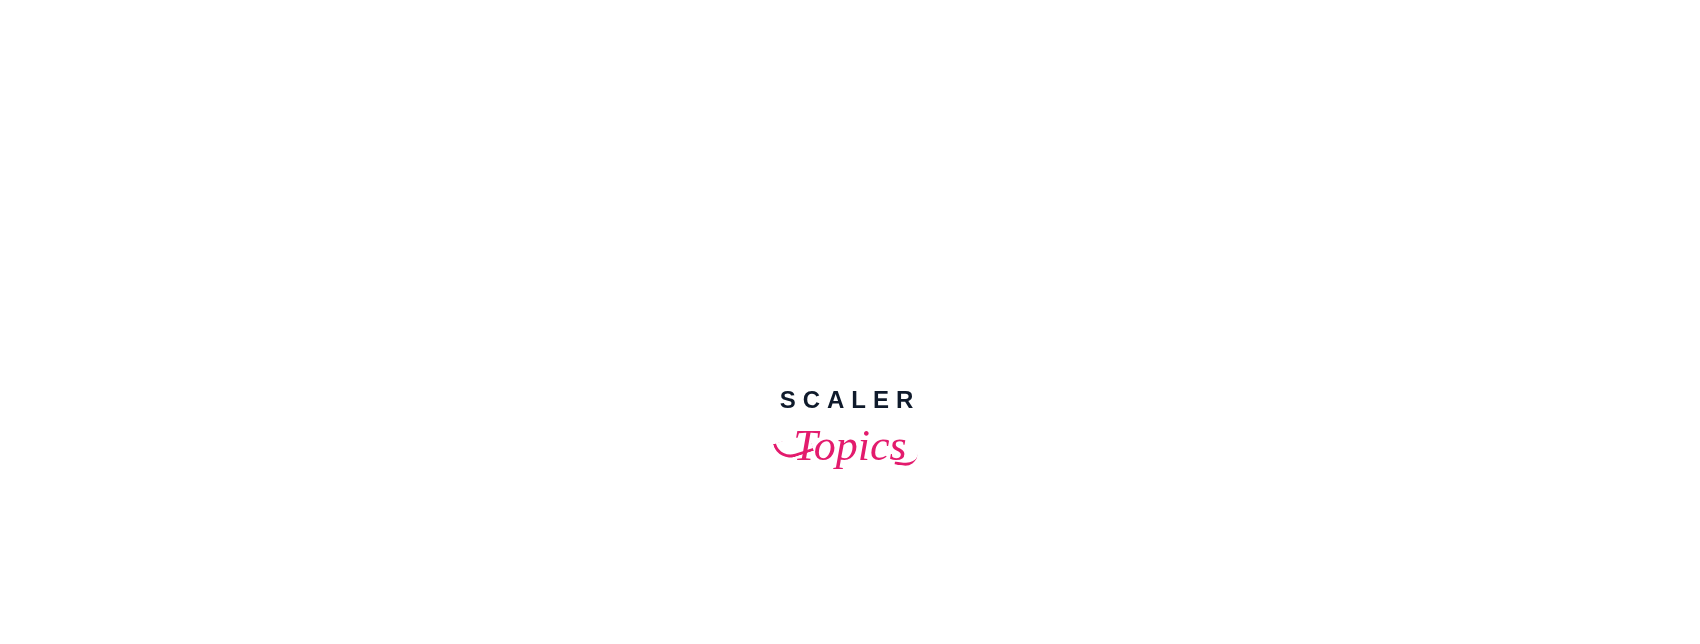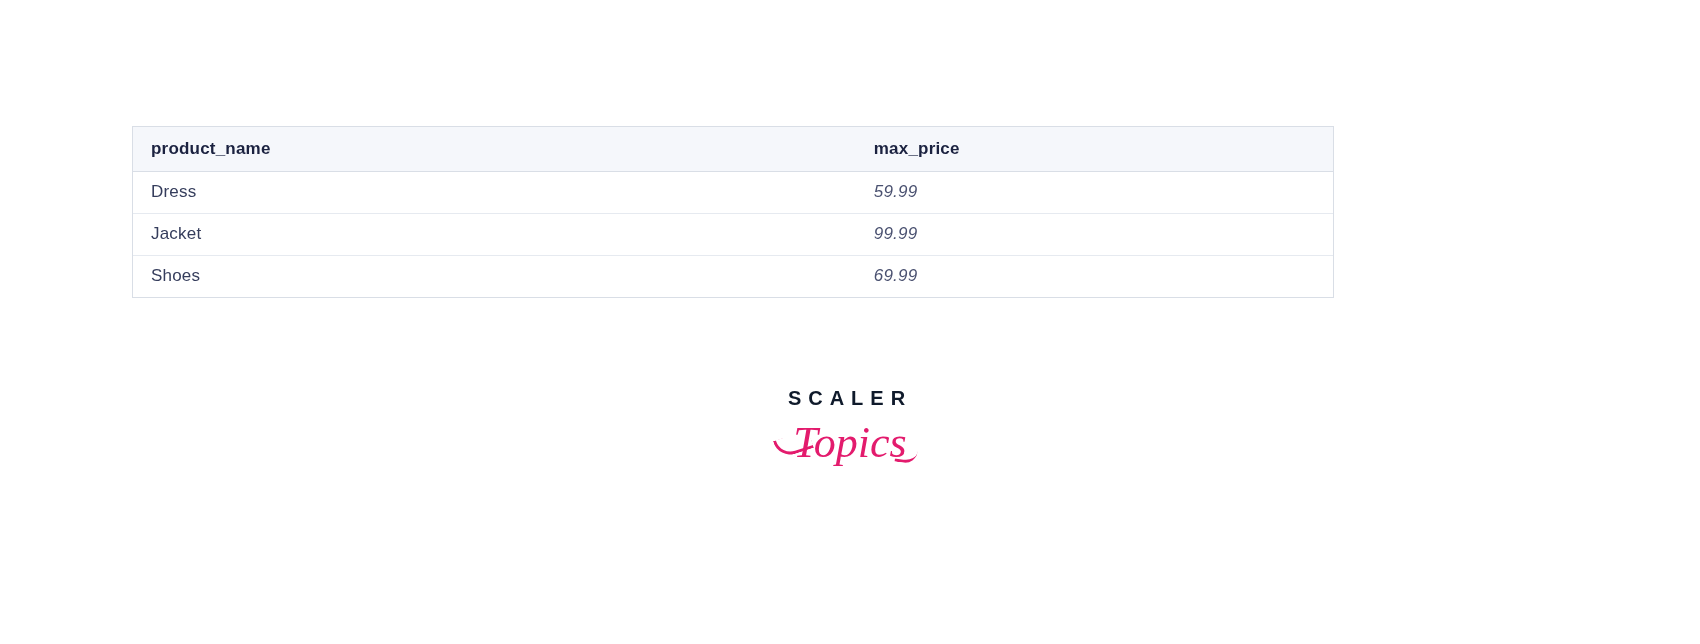--- a/index.html
+++ b/index.html
@@ -58,21 +58,21 @@
 
   .logo {
     position: absolute;
     left: 0; right: 0;
     top: 388px;
     text-align: center;
   }
   .scaler {
     font-family: "Arial Black", "Segoe UI", Arial, sans-serif;
     font-weight: 900;
-    font-size: 20px;
+    font-size: 24px;
     letter-spacing: 7px;
     color: #0f1a2b;
     line-height: 1;
     display: inline-block;
   }
   .topics-wrap {
     margin-top: 12px;
     position: relative;
     height: 52px;
   }
@@ -109,44 +109,20 @@
     border-bottom: 3px solid #e31b6d;
     border-radius: 0 0 14px 0;
     transform: rotate(8deg);
   }
 </style>
 </head>
 <body>
 
 <div class="page">
 
-  <div class="table-wrap">
-    <table>
-      <thead>
-        <tr>
-          <th class="col-name">product_name</th>
-          <th class="col-price">max_price</th>
-        </tr>
-      </thead>
-      <tbody>
-        <tr>
-          <td class="col-name">Dress</td>
-          <td class="col-price">59.99</td>
-        </tr>
-        <tr>
-          <td class="col-name">Jacket</td>
-          <td class="col-price">99.99</td>
-        </tr>
-        <tr>
-          <td class="col-name">Shoes</td>
-          <td class="col-price">69.99</td>
-        </tr>
-      </tbody>
-    </table>
-  </div>
 
   <div class="logo">
     <div class="scaler">SCALER</div>
     <div class="topics-wrap">
       <span class="topics">Topics</span>
     </div>
   </div>
 
 </div>
 

